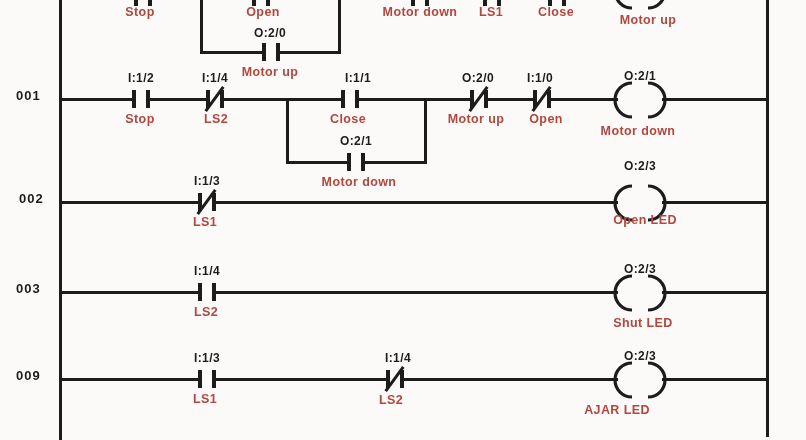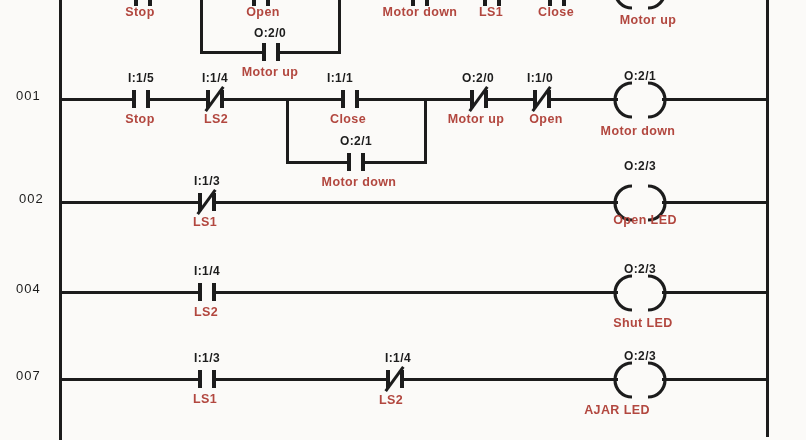--- a/index.html
+++ b/index.html
@@ -32,21 +32,21 @@
   .tip .bar{position:absolute;top:0;width:4px;height:6px;background:var(--line);}
   .tip .bar.l{left:4px;}
   .tip .bar.r{right:4px;}
 
   .coil{position:absolute;width:56px;height:40px;}
 
   .addr{position:absolute;transform:translateX(-50%);font-size:12px;font-weight:700;
         color:var(--addr);white-space:nowrap;letter-spacing:.4px;line-height:13px;}
   .tag{position:absolute;transform:translateX(-50%);font-size:12.5px;font-weight:700;
        color:var(--tag);white-space:nowrap;letter-spacing:.4px;line-height:13px;}
-  .rnum{position:absolute;font-size:13px;font-weight:400;color:var(--addr);
+  .rnum{position:absolute;font-size:13px;font-weight:700;color:var(--addr);
         letter-spacing:1px;line-height:14px;}
 </style>
 </head>
 <body>
 
 <div id="stage">
 
   <div class="rail" style="left:59px;top:0;height:440px"></div>
   <div class="rail" style="left:766px;top:0;height:437px"></div>
 
@@ -102,38 +102,38 @@
 
   <div>
     <div class="rnum" style="left:16px;top:89px">001</div>
     <div class="wire" style="left:60px;top:98px;width:707px"></div>
 
     <div class="contact no" style="left:128px;top:81px">
       <div class="gap"></div>
         <div class="bar l"></div>
         <div class="bar r"></div>
     </div>
-    <div class="addr" style="left:141px;top:72px">I:1/5</div>
+    <div class="addr" style="left:141px;top:72px">I:1/2</div>
     <div class="tag" style="left:140px;top:113px">Stop</div>
 
     <div class="contact nc" style="left:202px;top:81px">
       <div class="gap"></div>
         <div class="bar l"></div>
         <div class="bar r"></div>
         <div class="slash"></div>
     </div>
     <div class="addr" style="left:215px;top:72px">I:1/4</div>
     <div class="tag" style="left:216px;top:113px">LS2</div>
 
     <div class="contact no" style="left:337px;top:81px">
       <div class="gap"></div>
         <div class="bar l"></div>
         <div class="bar r"></div>
     </div>
-    <div class="addr" style="left:340px;top:72px">I:1/1</div>
+    <div class="addr" style="left:358px;top:72px">I:1/1</div>
     <div class="tag" style="left:348px;top:113px">Close</div>
 
     <div class="vwire" style="left:286px;top:98px;height:66px"></div>
     <div class="vwire" style="left:424px;top:98px;height:66px"></div>
     <div class="wire" style="left:286px;top:161px;width:141px"></div>
     <div class="contact no" style="left:343px;top:144px">
       <div class="gap"></div>
         <div class="bar l"></div>
         <div class="bar r"></div>
     </div>
@@ -187,21 +187,21 @@
         <rect x="6" y="0" width="44" height="40" fill="#fbfaf8"></rect>
         <path d="M20 3 A17 17 0 0 0 20 37" stroke="#1c1c1c" stroke-width="3.2" fill="none"></path>
         <path d="M36 3 A17 17 0 0 1 36 37" stroke="#1c1c1c" stroke-width="3.2" fill="none"></path>
       </svg>
     </div>
     <div class="addr" style="left:640px;top:160px">O:2/3</div>
     <div class="tag" style="left:645px;top:214px">Open LED</div>
   </div>
 
   <div>
-    <div class="rnum" style="left:16px;top:282px">004</div>
+    <div class="rnum" style="left:16px;top:282px">003</div>
     <div class="wire" style="left:60px;top:291px;width:707px"></div>
 
     <div class="contact no" style="left:194px;top:274px">
       <div class="gap"></div>
         <div class="bar l"></div>
         <div class="bar r"></div>
     </div>
     <div class="addr" style="left:207px;top:265px">I:1/4</div>
     <div class="tag" style="left:206px;top:306px">LS2</div>
 
@@ -210,21 +210,21 @@
         <rect x="6" y="0" width="44" height="40" fill="#fbfaf8"></rect>
         <path d="M20 3 A17 17 0 0 0 20 37" stroke="#1c1c1c" stroke-width="3.2" fill="none"></path>
         <path d="M36 3 A17 17 0 0 1 36 37" stroke="#1c1c1c" stroke-width="3.2" fill="none"></path>
       </svg>
     </div>
     <div class="addr" style="left:640px;top:263px">O:2/3</div>
     <div class="tag" style="left:643px;top:317px">Shut LED</div>
   </div>
 
   <div>
-    <div class="rnum" style="left:16px;top:369px">007</div>
+    <div class="rnum" style="left:16px;top:369px">009</div>
     <div class="wire" style="left:60px;top:378px;width:707px"></div>
 
     <div class="contact no" style="left:194px;top:361px">
       <div class="gap"></div>
         <div class="bar l"></div>
         <div class="bar r"></div>
     </div>
     <div class="addr" style="left:207px;top:352px">I:1/3</div>
     <div class="tag" style="left:205px;top:393px">LS1</div>
 

